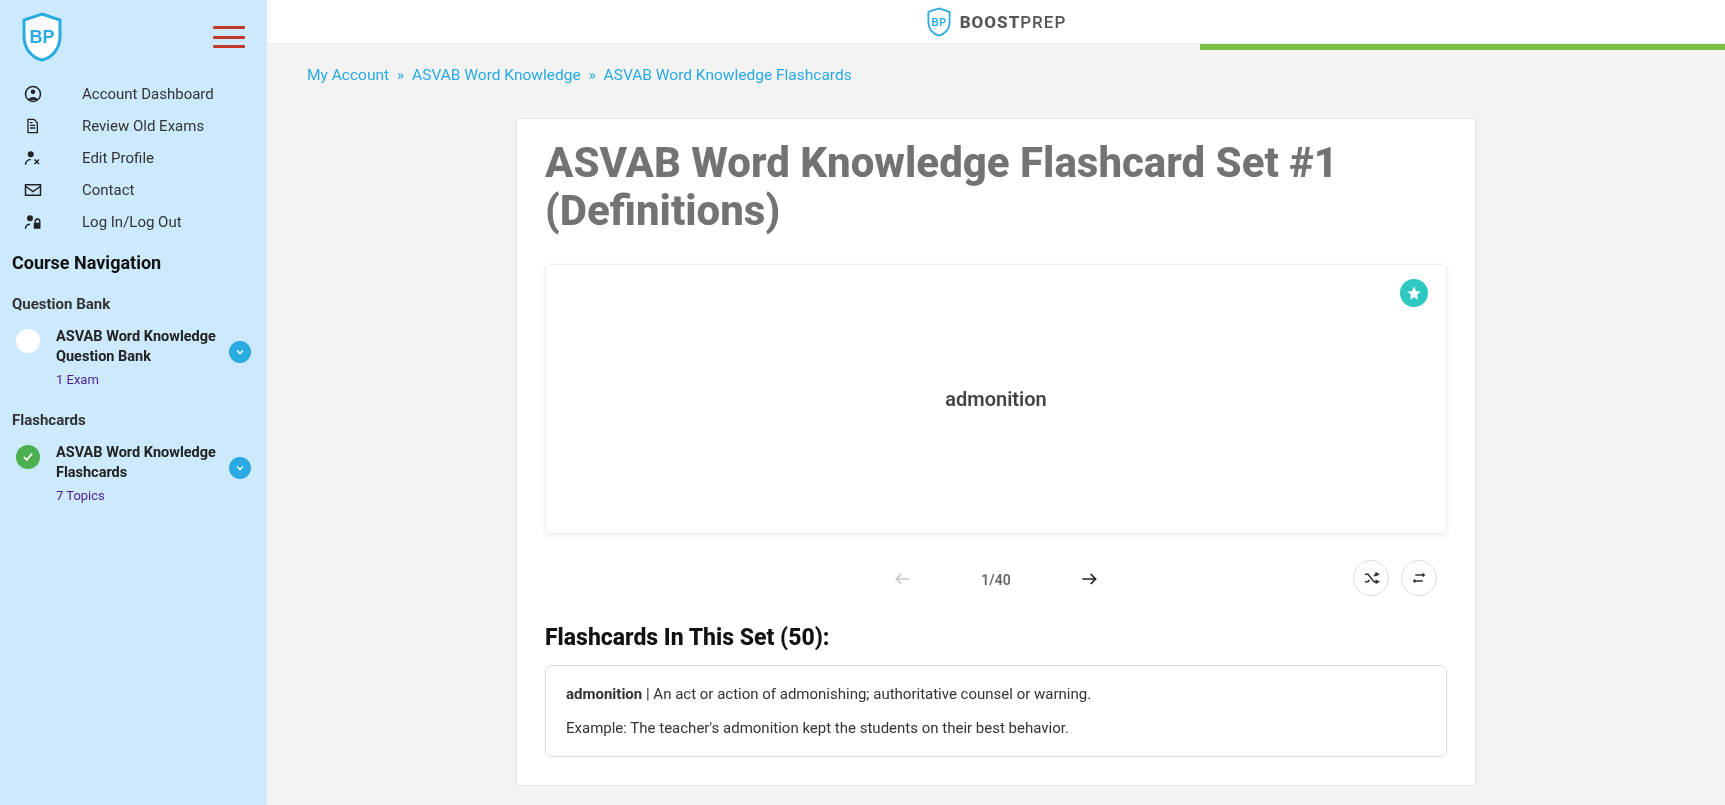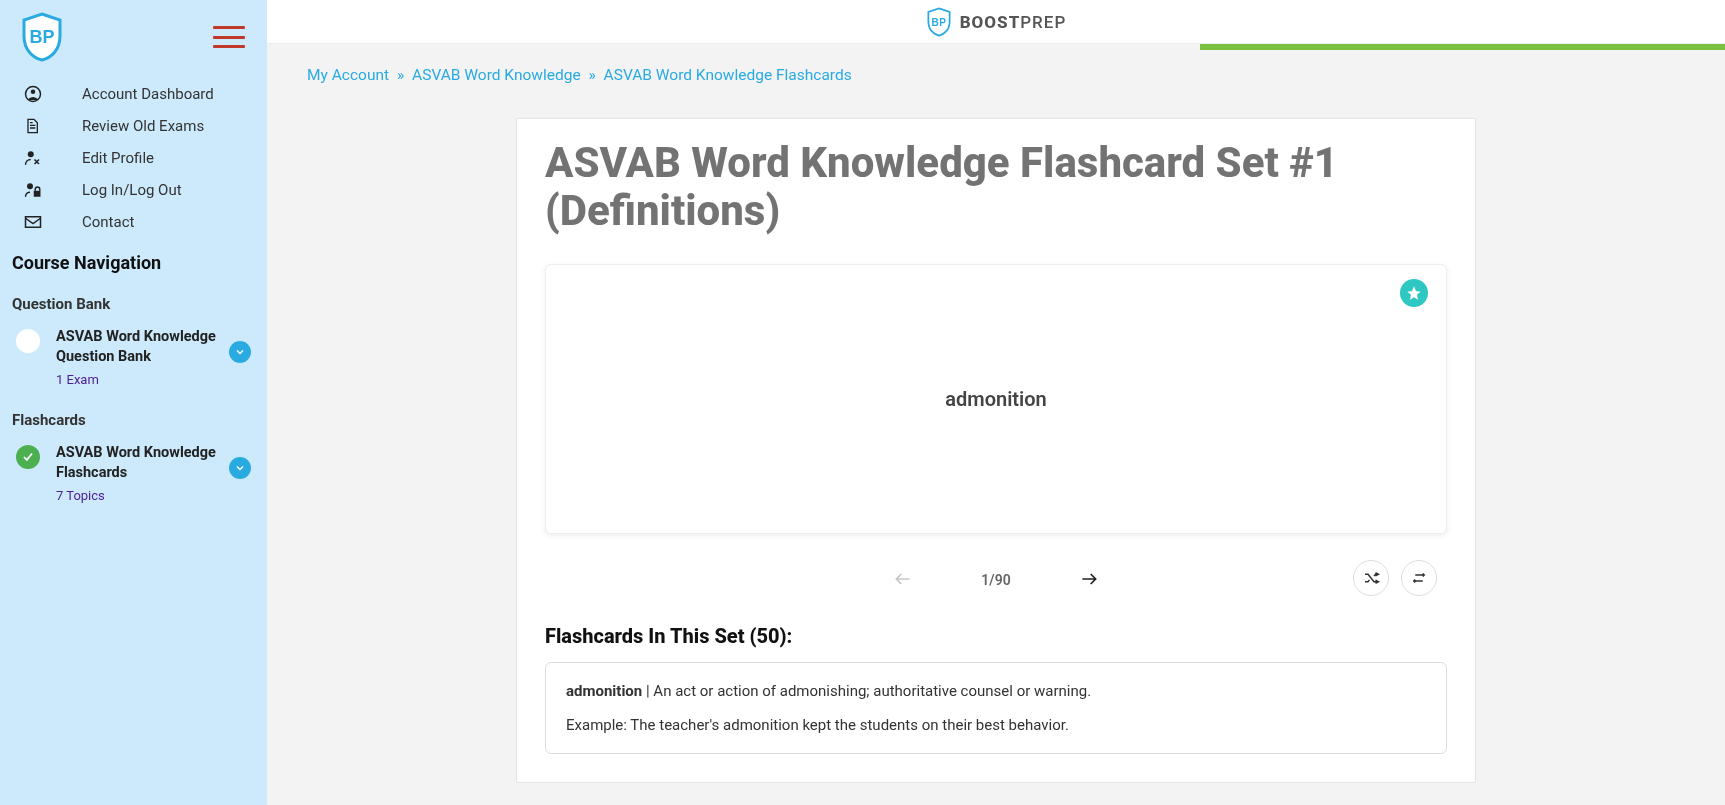--- a/index.html
+++ b/index.html
@@ -48,21 +48,21 @@
   .flashcard .star { position:absolute; top:14px; right:18px; width:28px; height:28px; border-radius:50%; background:#2ec7c1; display:flex; align-items:center; justify-content:center; color:#fff; cursor:pointer;}
   .flashcard .word { font-size:20px; font-weight:600; color:#444; }
 
   .card-controls { display:flex; align-items:center; justify-content:center; gap:64px; margin-top:26px; position:relative; height:40px;}
   .card-controls .arrow { font-size:26px; cursor:pointer; color:#222; }
   .card-controls .arrow.disabled { color:#c7c7c7; cursor:default;}
   .card-controls .counter { font-size:14px; color:#666; font-weight:600;}
   .card-controls .right-tools { position:absolute; right:10px; top:0; display:flex; gap:12px;}
   .circ-btn { width:36px; height:36px; border-radius:50%; border:1px solid #ddd; display:flex; align-items:center; justify-content:center; font-size:18px; color:#333; background:#fff; cursor:pointer;}
 
-  .set-heading { font-size:20px; font-weight:800; color:#111; margin-top:24px;}
+  .set-heading { font-size:23px; font-weight:800; color:#111; margin-top:24px;}
 
   .def-card { border:1px solid #ddd; border-radius:6px; padding:16px 20px; margin-top:14px; font-size:15px; color:#333; line-height:1.6;}
   .def-card .term { font-weight:700;}
 </style>
 </head>
 <body>
 
 <div class="layout">
   <aside class="sidebar">
     <div class="sidebar-top">
@@ -102,37 +102,37 @@
           <svg width="18" height="18" viewBox="0 0 24 24">
               <circle cx="9" cy="7" r="4" fill="#222"></circle>
               <path d="M2 21c0-4 3-7 7-7" stroke="#222" stroke-width="2" fill="none"></path>
               <path d="M14 14l6 6M20 14l-6 6" stroke="#222" stroke-width="2"></path>
             </svg>
         </span>
         <span>Edit Profile</span>
       </li>
       <li>
         <span class="icon">
+          <svg width="18" height="14" viewBox="0 0 24 18">
+              <rect x="2" y="2" width="20" height="14" fill="none" stroke="#222" stroke-width="2"></rect>
+              <path d="M2 4l10 7 10-7" fill="none" stroke="#222" stroke-width="2"></path>
+            </svg>
+        </span>
+        <span>Contact</span>
+      </li>
+      <li>
+        <span class="icon">
           <svg width="18" height="18" viewBox="0 0 24 24">
               <circle cx="8" cy="7" r="4" fill="#222"></circle>
               <path d="M2 21c0-4 3-6 6-6" stroke="#222" stroke-width="2" fill="none"></path>
               <rect x="13" y="13" width="9" height="8" fill="#222"></rect>
               <path d="M15 13v-2a3 3 0 016 0v2" fill="none" stroke="#222" stroke-width="2"></path>
             </svg>
         </span>
         <span>Log In/Log Out</span>
-      </li>
-      <li>
-        <span class="icon">
-          <svg width="18" height="14" viewBox="0 0 24 18">
-              <rect x="2" y="2" width="20" height="14" fill="none" stroke="#222" stroke-width="2"></rect>
-              <path d="M2 4l10 7 10-7" fill="none" stroke="#222" stroke-width="2"></path>
-            </svg>
-        </span>
-        <span>Contact</span>
       </li>
     </ul>
 
     <div class="section-heading">Course Navigation</div>
 
     <div class="subheading">Question Bank</div>
     <div class="course-item">
       <div class="course-status open"></div>
       <div class="course-info">
         <div class="course-title">ASVAB Word Knowledge Question Bank</div>
@@ -197,21 +197,21 @@
         </div>
         <div class="word">admonition</div>
       </div>
 
       <div class="card-controls">
         <span class="arrow disabled">
           <svg width="28" height="20" viewBox="0 0 24 24">
               <path d="M20 12H4M10 6l-6 6 6 6" fill="none" stroke="currentColor" stroke-width="2"></path>
             </svg>
         </span>
-        <span class="counter">1/90</span>
+        <span class="counter">1/40</span>
         <span class="arrow">
           <svg width="28" height="20" viewBox="0 0 24 24">
               <path d="M4 12h16M14 6l6 6-6 6" fill="none" stroke="currentColor" stroke-width="2"></path>
             </svg>
         </span>
         <div class="right-tools">
           <div class="circ-btn">
             <svg width="18" height="18" viewBox="0 0 24 24">
                 <path d="M4 7h4l8 10h4M4 17h4l2-2.5M16 9.5L18 7h2M18 5l4 2-4 2M18 15l4 2-4 2" fill="none" stroke="#333" stroke-width="2"></path>
               </svg>

